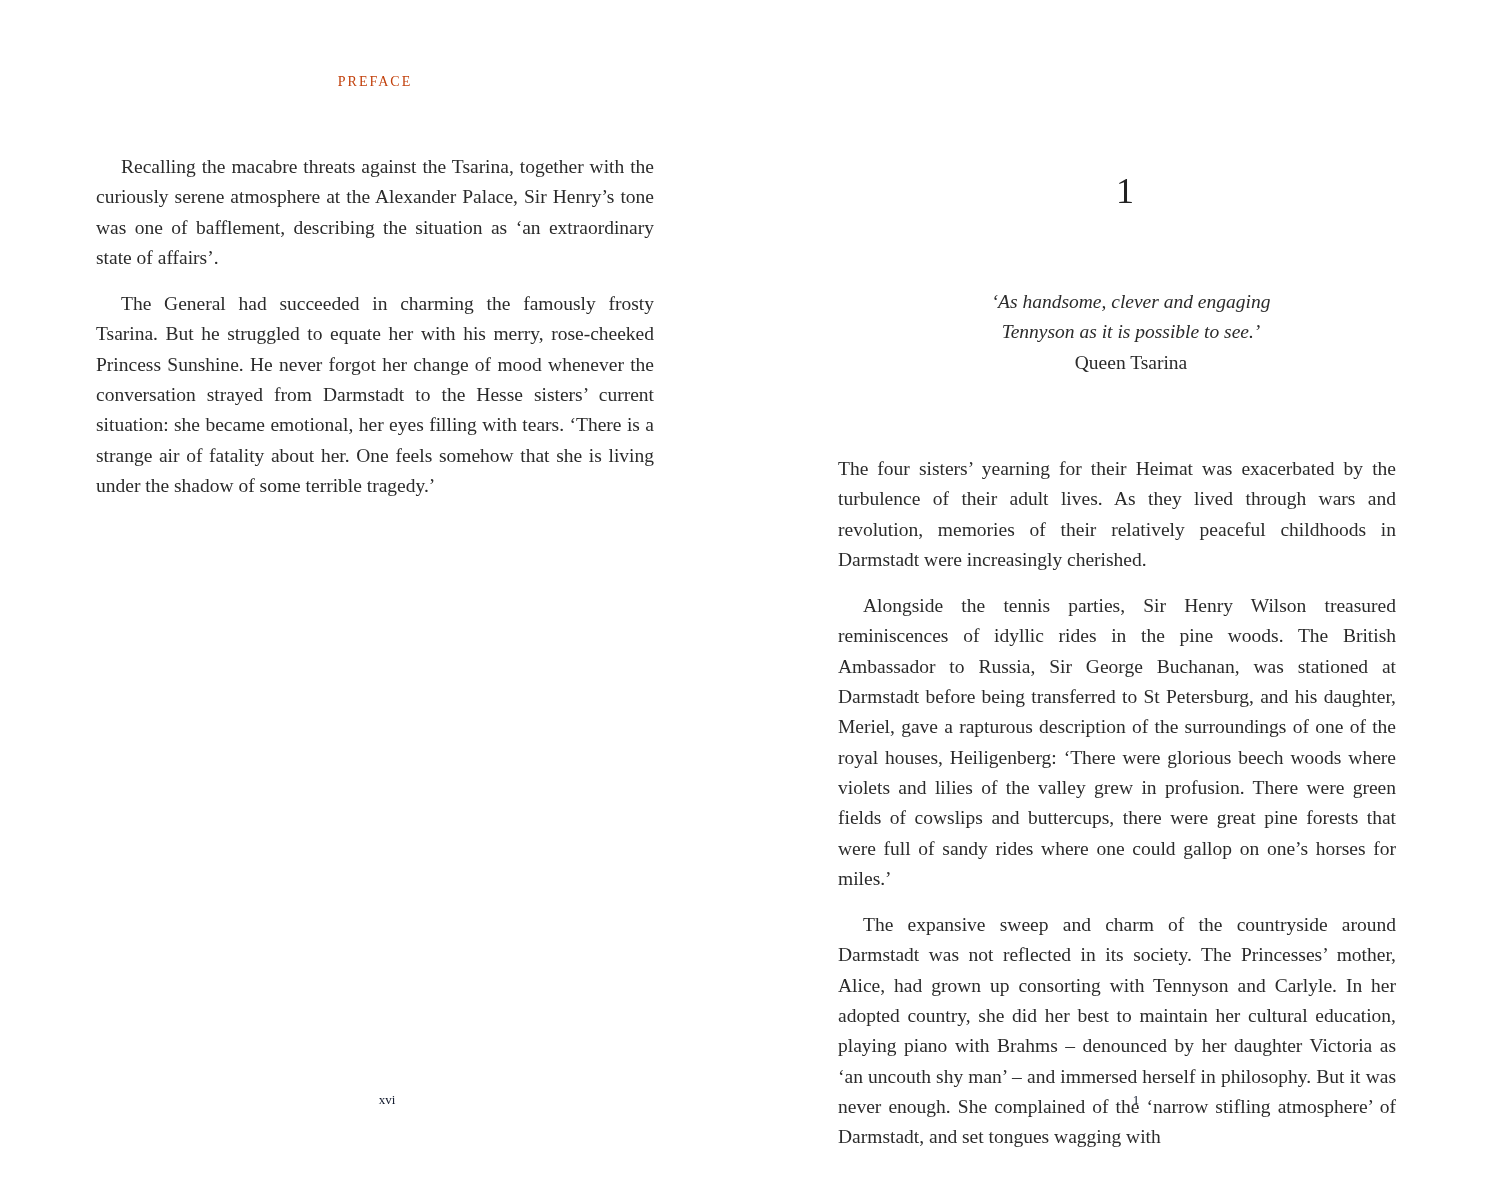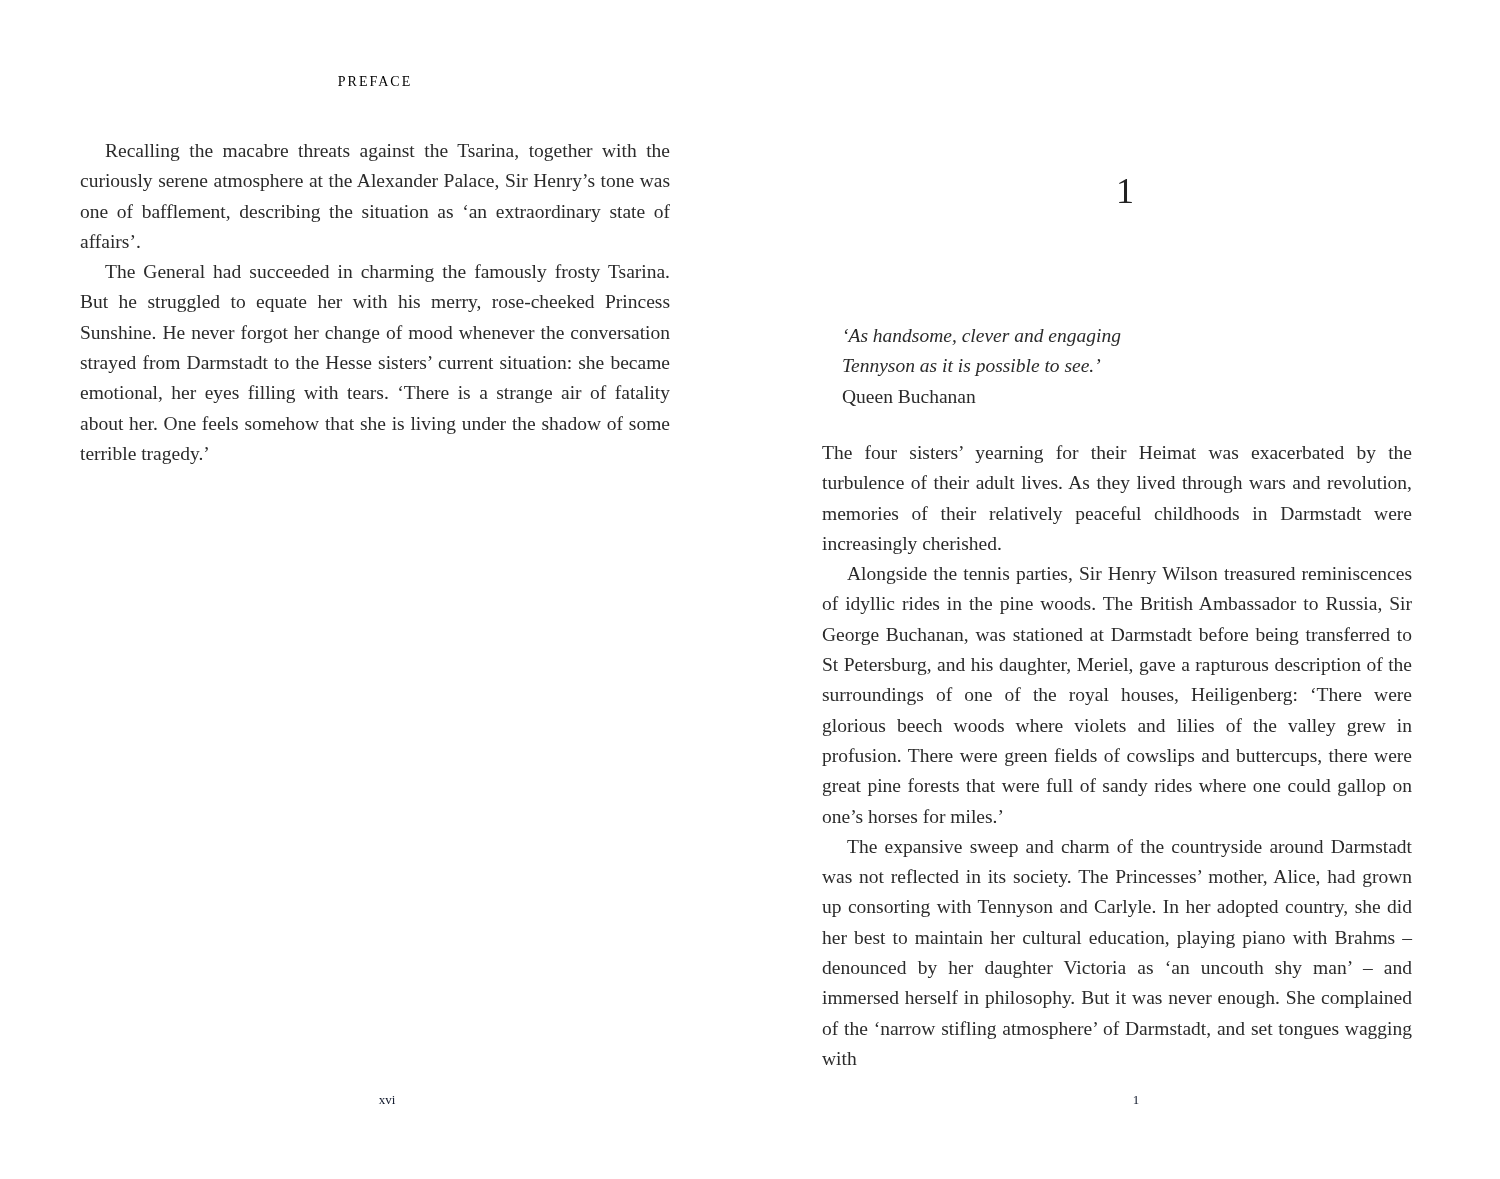--- a/index.html
+++ b/index.html
@@ -1,26 +1,26 @@
 <!DOCTYPE html>
 <html><head>
   <meta charset="utf-8">
   <style>
     html, body { margin: 0; padding: 0; background: #ffffff; }
     body { width: 1500px; height: 1179px; position: relative; overflow: hidden; color: #2b2b2b; font-family: "Liberation Serif", "DejaVu Serif", serif; }
     .page { position: absolute; top: 0; height: 1179px; }
     .page-left { left: 0; width: 750px; }
     .page-right { left: 750px; width: 750px; }
-    .running-head { position: absolute; top: 74px; left: 80px; width: 590px; text-align: center; font-size: 14px; letter-spacing: 2px; color: #000000; }
+    .running-head { position: absolute; top: 74px; left: 80px; width: 590px; text-align: center; font-size: 14px; letter-spacing: 2px; color: #c2410c; }
     .body-text { position: absolute; left: 80px; width: 590px; font-size: 19.5px; line-height: 30.3px; text-align: justify; }
     .page-right .body-text { left: 72px; width: 590px; }
-    .body-text p { margin: 0; text-indent: 25px; }
+    .body-text p { margin: 16px; text-indent: 25px; }
     .body-text p.noindent { text-indent: 0; }
     .chapter-number { position: absolute; top: 170px; left: 0; width: 750px; text-align: center; font-size: 36px; color: #222; padding-left: 0; }
-    .epigraph { position: absolute; top: 287px; left: 92px; width: 590px; font-size: 19.5px; line-height: 30.3px; margin-top: 34px; }
+    .epigraph { position: absolute; top: 287px; left: 86px; width: 590px; text-align: center; font-size: 19.5px; line-height: 30.3px; }
     .epigraph .line { font-style: italic; display: block; }
     .epigraph .attrib { display: block; font-style: normal; }
     .folio { position: absolute; top: 1092px; font-size: 13px; color: #0f172a; text-align: center; width: 100px; }
     .page-left .folio { left: 337px; }
     .page-right .folio { left: 336px; }
   </style>
 </head>
 <body>
 
 <div class="page page-left">
@@ -30,21 +30,21 @@
     <p>The General had succeeded in charming the famously frosty Tsarina. But he struggled to equate her with his merry, rose-cheeked Princess Sunshine. He never forgot her change of mood whenever the conversation strayed from Darmstadt to the Hesse sisters’ current situation: she became emotional, her eyes filling with tears. ‘There is a strange air of fatality about her. One feels somehow that she is living under the shadow of some terrible tragedy.’</p>
   </div>
   <div class="folio">xvi</div>
 </div>
 
 <div class="page page-right">
   <div class="chapter-number">1</div>
   <div class="epigraph">
     <span class="line">‘As handsome, clever and engaging</span>
     <span class="line">Tennyson as it is possible to see.’</span>
-    <span class="attrib">Queen Buchanan</span>
+    <span class="attrib">Queen Tsarina</span>
   </div>
   <div class="body-text" style="top:438px;">
     <p class="noindent">The four sisters’ yearning for their Heimat was exacerbated by the turbulence of their adult lives. As they lived through wars and revolution, memories of their relatively peaceful childhoods in Darmstadt were increasingly cherished.</p>
     <p>Alongside the tennis parties, Sir Henry Wilson treasured reminiscences of idyllic rides in the pine woods. The British Ambassador to Russia, Sir George Buchanan, was stationed at Darmstadt before being transferred to St Petersburg, and his daughter, Meriel, gave a rapturous description of the surroundings of one of the royal houses, Heiligenberg: ‘There were glorious beech woods where violets and lilies of the valley grew in profusion. There were green fields of cowslips and buttercups, there were great pine forests that were full of sandy rides where one could gallop on one’s horses for miles.’</p>
     <p>The expansive sweep and charm of the countryside around Darmstadt was not reflected in its society. The Princesses’ mother, Alice, had grown up consorting with Tennyson and Carlyle. In her adopted country, she did her best to maintain her cultural education, playing piano with Brahms – denounced by her daughter Victoria as ‘an uncouth shy man’ – and immersed herself in philosophy. But it was never enough. She complained of the ‘narrow stifling atmosphere’ of Darmstadt, and set tongues wagging with</p>
   </div>
   <div class="folio">1</div>
 </div>
 
 </body></html>

